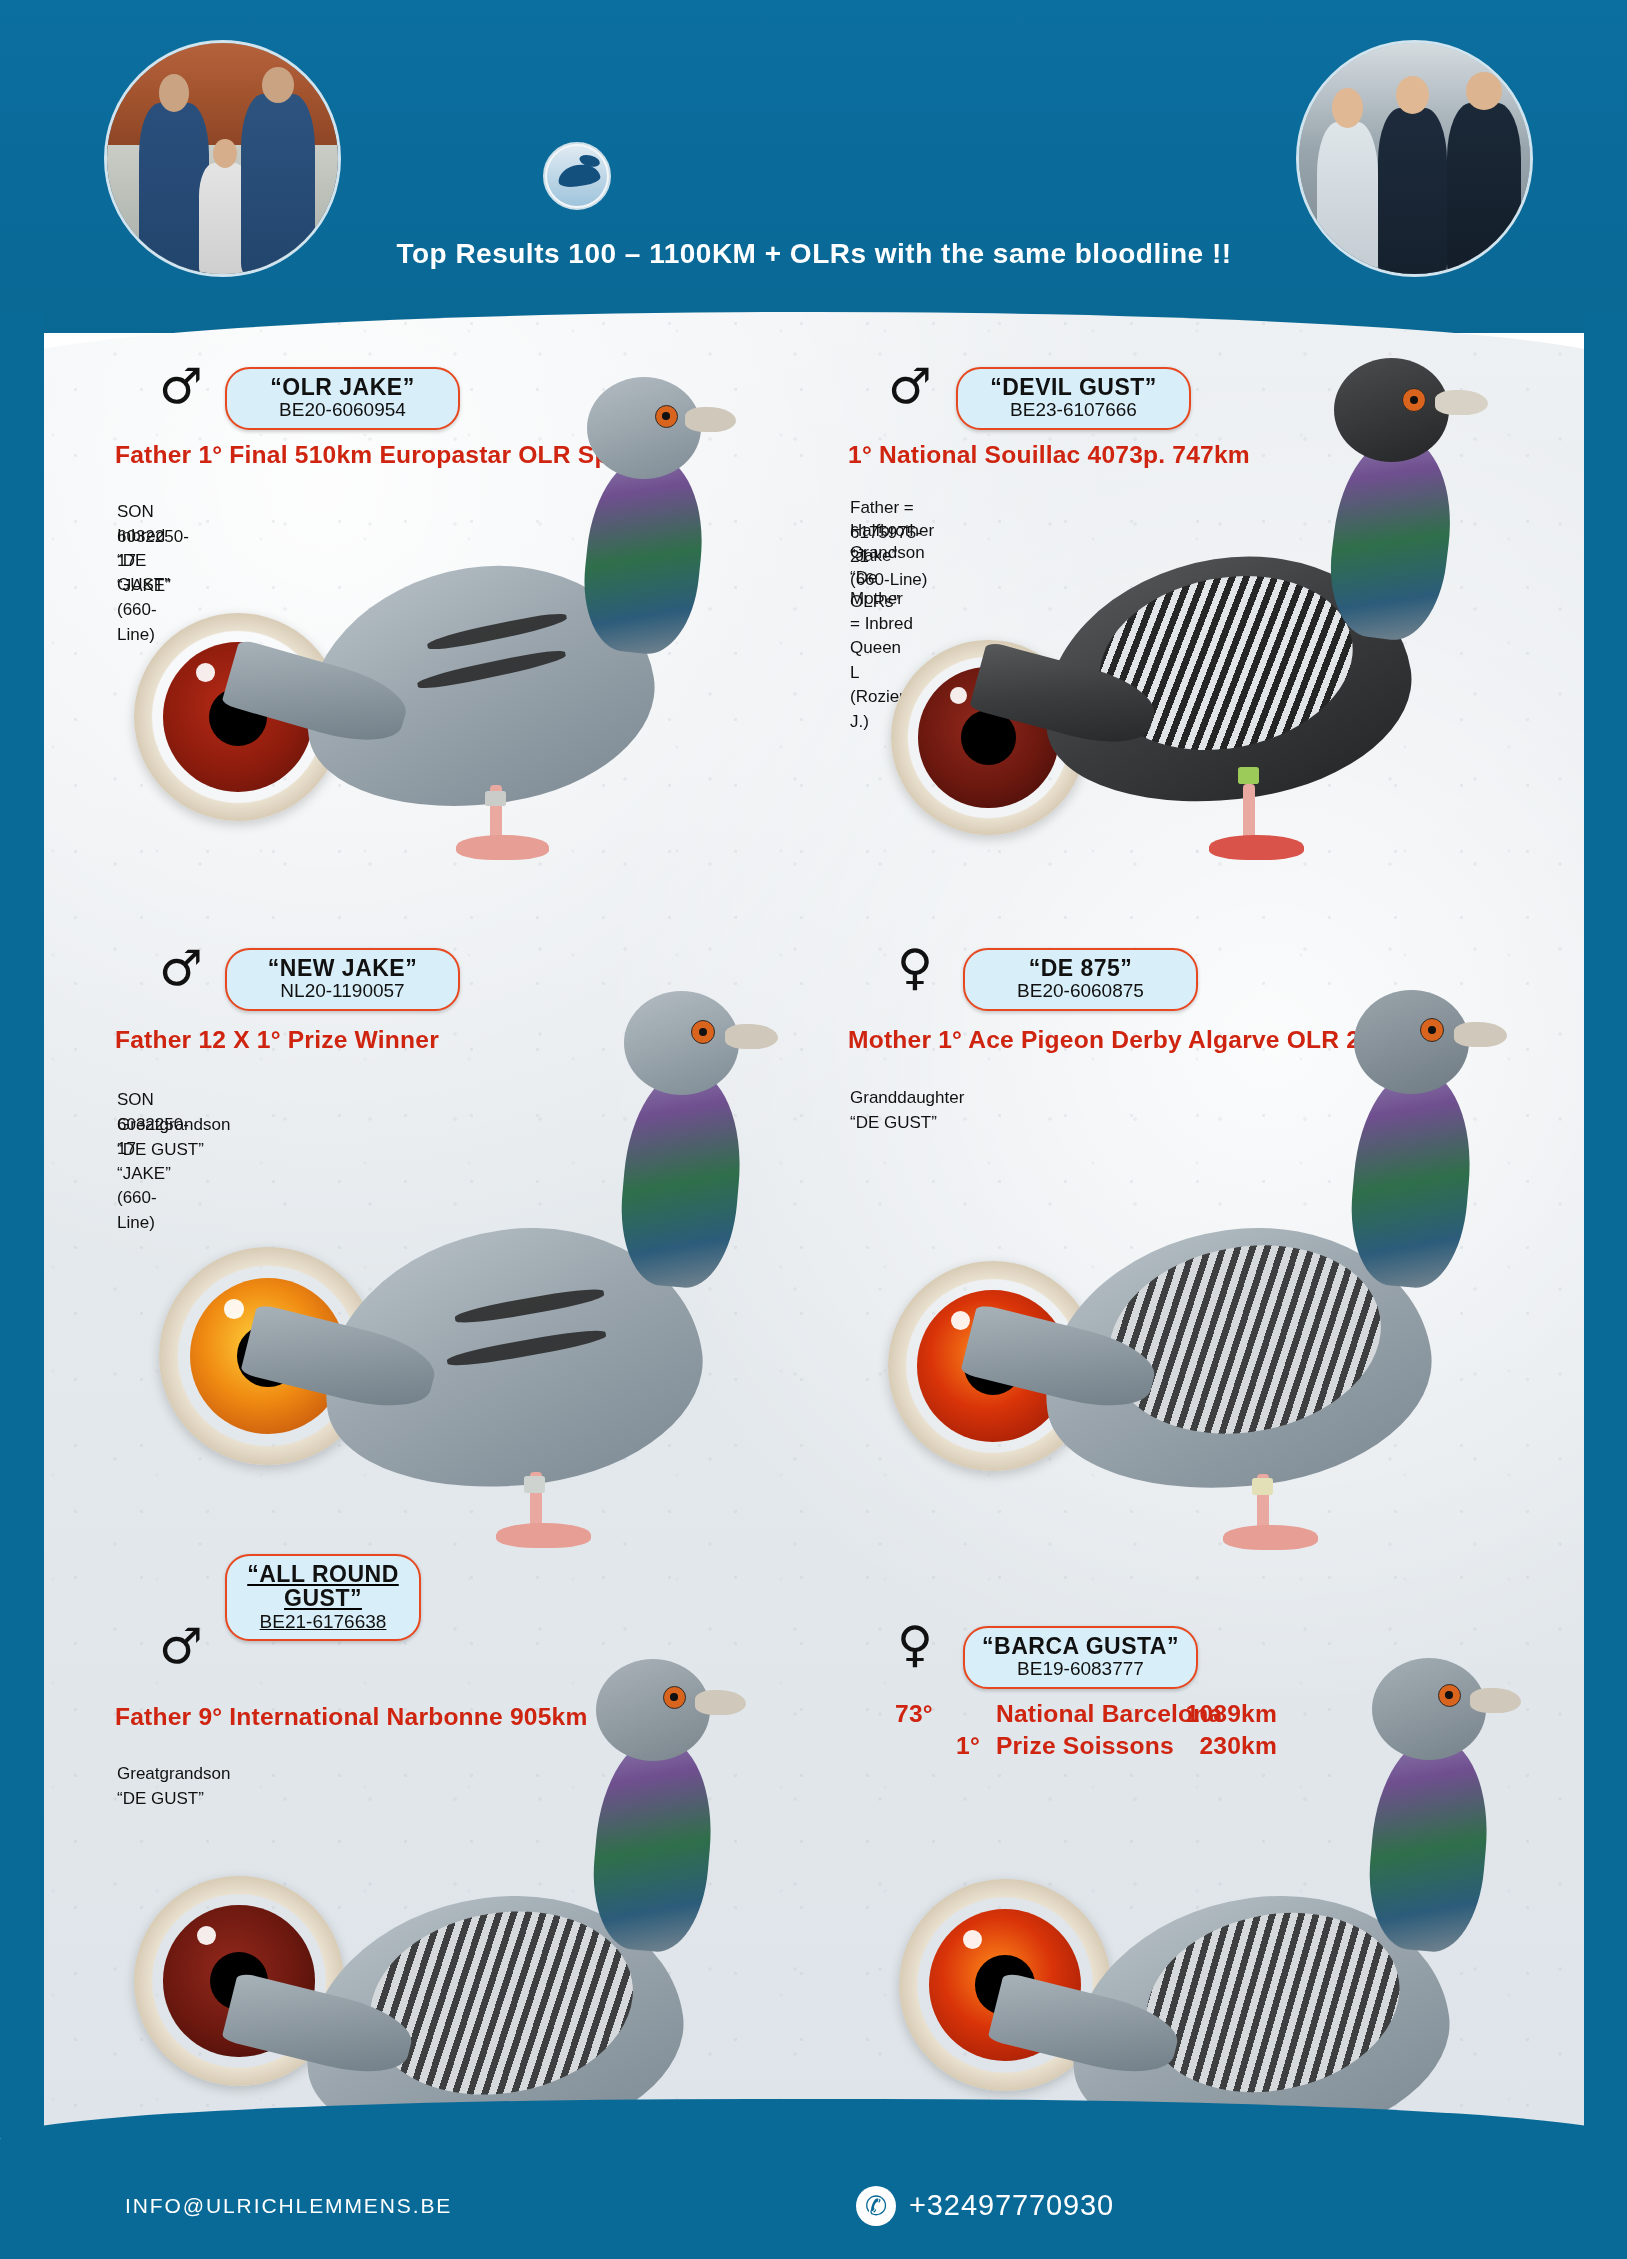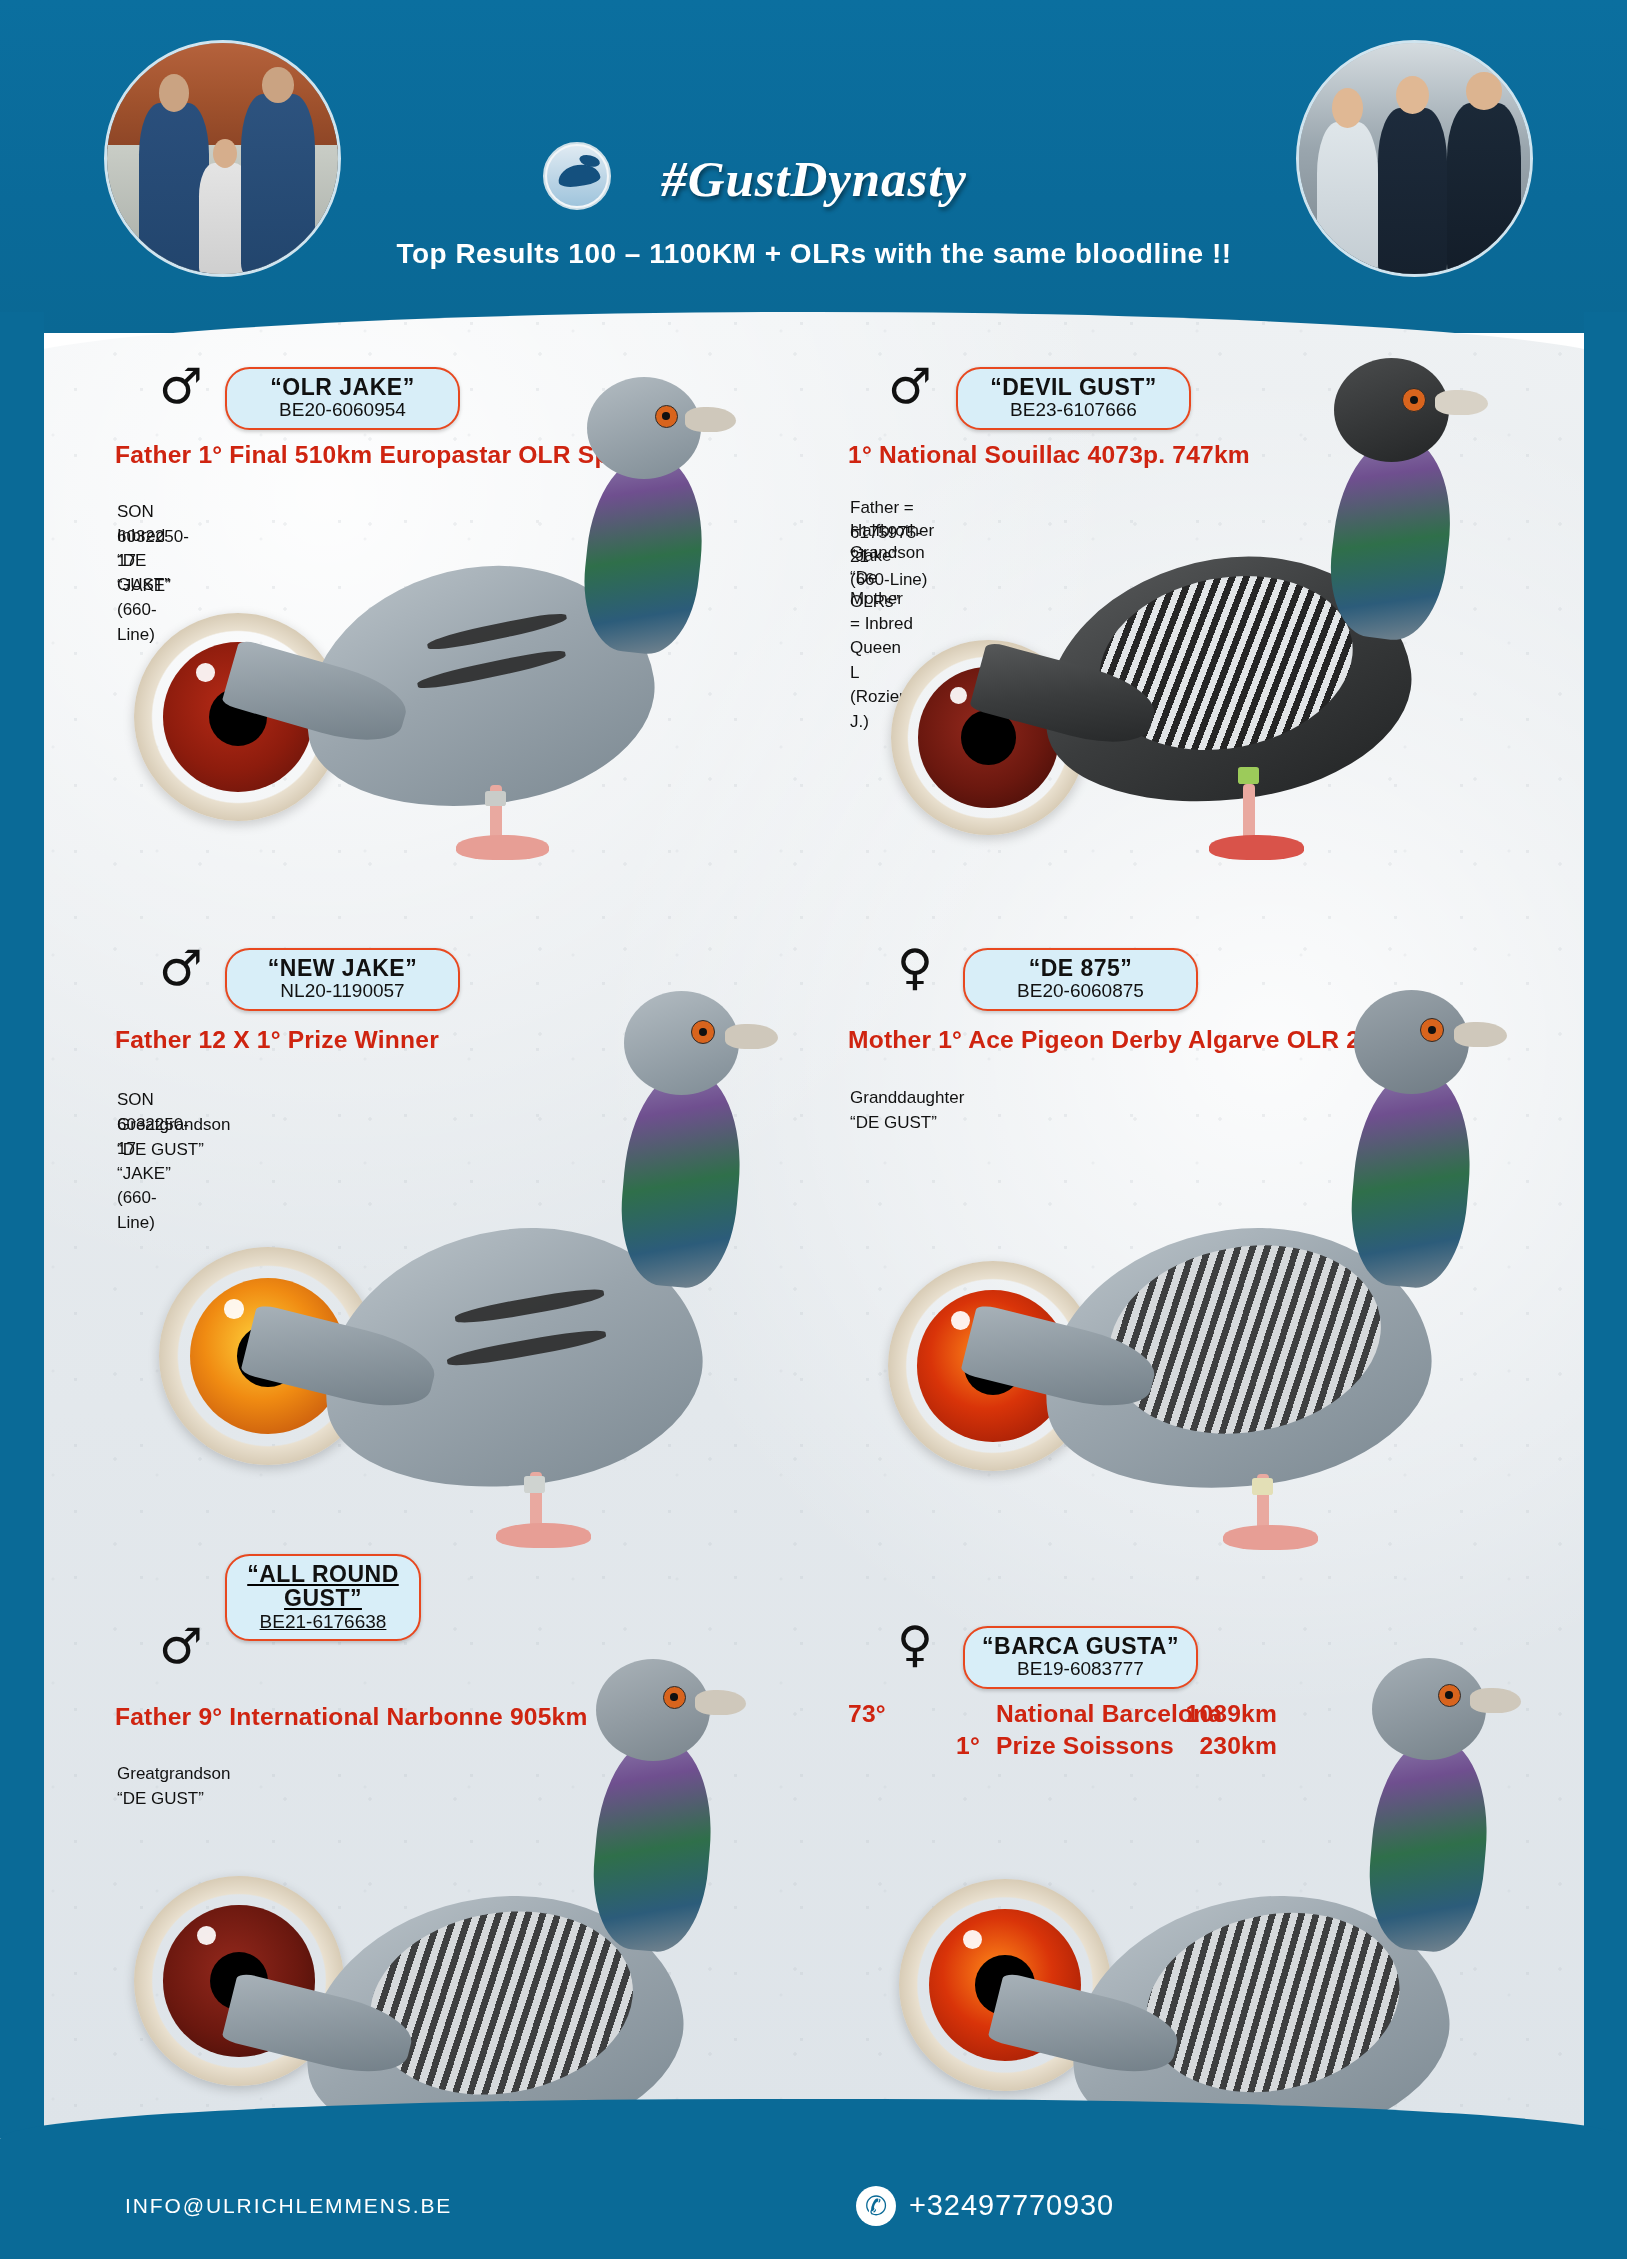--- a/index.html
+++ b/index.html
@@ -285,21 +285,20 @@
         <div class="wall"></div>
       <div class="man1"></div>
         <div class="kid"></div>
         <div class="man2"></div>
     </div>
 
     <div class="logo-badge">
       <div class="sky"></div>
         <div class="bird"></div>
     </div>
-    <div class="title2">#GustDynasty</div>
     <div class="subtitle">Top Results 100 – 1100KM + OLRs with the same bloodline !!</div>
 
     <div class="photo-circle photo-right">
       <div class="bgloft"></div>
       <div class="p-kid"></div>
         <div class="p-m1"></div>
         <div class="p-m2"></div>
     </div>
   </div>
 </div>
@@ -467,21 +466,21 @@
     <div class="p-ring" style="left:208px; top:520px; width:23px; height:17px; background:#7fb8e6;"></div>
   </div>
 </div>
 
 <div class="panel">
   <div class="sex" style="left:897px; top:1620px;">♀</div>
   <div class="name-pill" style="left:963px; top:1626px; width:235px;">
     <span class="nm">“BARCA GUSTA”</span>
     <span class="ring">BE19-6083777</span>
   </div>
-  <div class="headline" style="left:848px; top:1700px; width:132px; text-align:left;">73°</div>
+  <div class="headline" style="left:848px; top:1700px; width:132px; text-align:center;">73°</div>
   <div class="headline" style="left:996px; top:1700px;">National Barcelona</div>
   <div class="headline" style="left:1126px; top:1700px; width:151px; text-align:right;">1089km</div>
   <div class="headline" style="left:848px; top:1732px; width:132px; text-align:right;">1°</div>
   <div class="headline" style="left:996px; top:1732px;">Prize Soissons</div>
   <div class="headline" style="left:1126px; top:1732px; width:151px; text-align:right;">230km</div>
 
   <div class="eye" style="left:899px; top:1879px; width:212px; height:212px;">
     <div class="iris iris-brightred"></div>
       <div class="pupil"></div>
       <div class="glint"></div>

